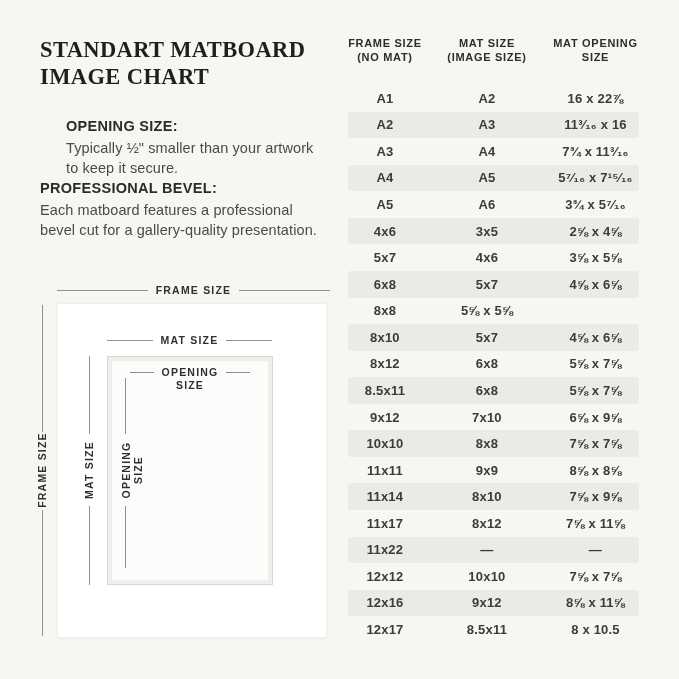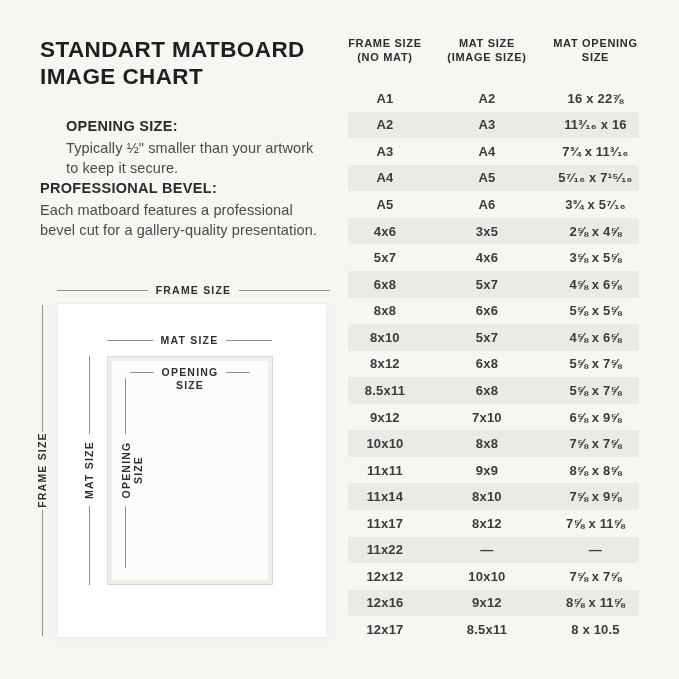--- a/index.html
+++ b/index.html
@@ -9,21 +9,21 @@
     font-family:"Liberation Sans","DejaVu Sans",sans-serif;
     color:#222;
   }
   .canvas{position:relative;width:679px;height:679px;overflow:hidden;background:#f7f6f3;}
   .abs{position:absolute;}
 
   
   .title{
     left:40px;top:36px;width:310px;
     font-size:22.5px;line-height:27px;font-weight:700;
-    letter-spacing:.4px;color:#1f1f1f;
+    letter-spacing:.4px;color:#1f1f1f;font-family:Liberation Serif, serif;
   }
   .sec{left:40px;width:305px;}
   .sec-heading{
     font-size:14.5px;font-weight:700;letter-spacing:.3px;
     color:#2b2b2b;margin:0 0 5px 0;
   }
   .sec-body{
     font-size:14.5px;line-height:19.5px;color:#4a4a4a;letter-spacing:.1px;
   }
   .sec1{top:118px;margin-left:26px;}
@@ -198,21 +198,20 @@
         <div class="tcell">4x6</div>
         <div class="tcell">3⅝ x 5⅝</div>
       </div>
       <div class="trow alt">
         <div class="tcell">6x8</div>
         <div class="tcell">5x7</div>
         <div class="tcell">4⅝ x 6⅝</div>
       </div>
       <div class="trow">
         <div class="tcell">8x8</div>
-        <div class="tcell">6x6</div>
         <div class="tcell">5⅝ x 5⅝</div>
       </div>
       <div class="trow alt">
         <div class="tcell">8x10</div>
         <div class="tcell">5x7</div>
         <div class="tcell">4⅝ x 6⅝</div>
       </div>
       <div class="trow">
         <div class="tcell">8x12</div>
         <div class="tcell">6x8</div>

